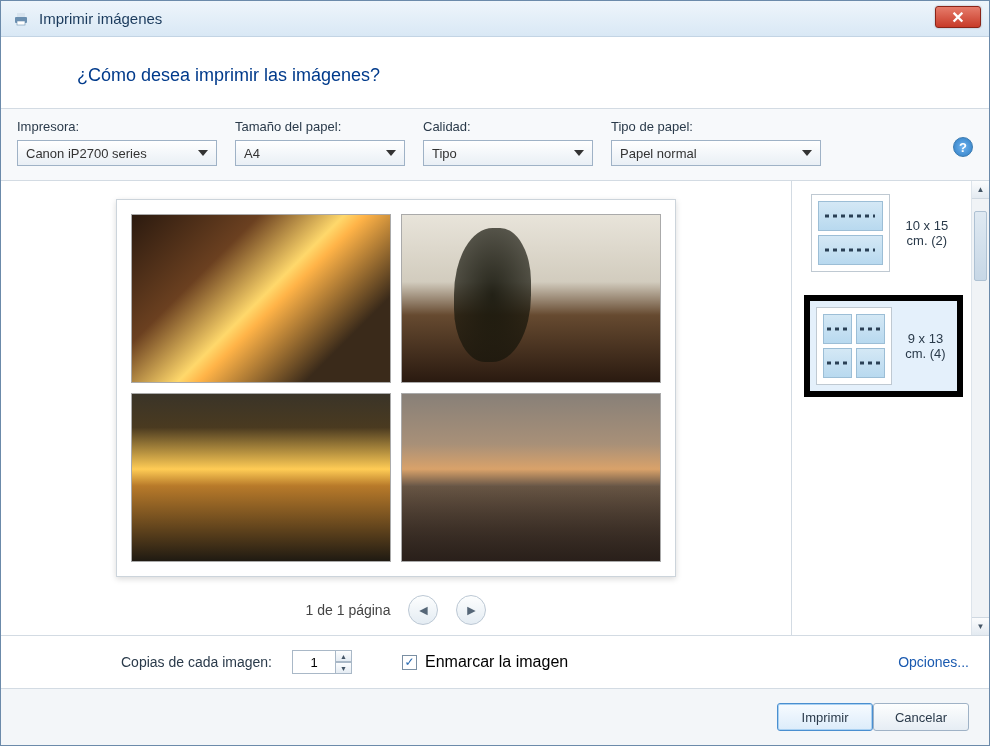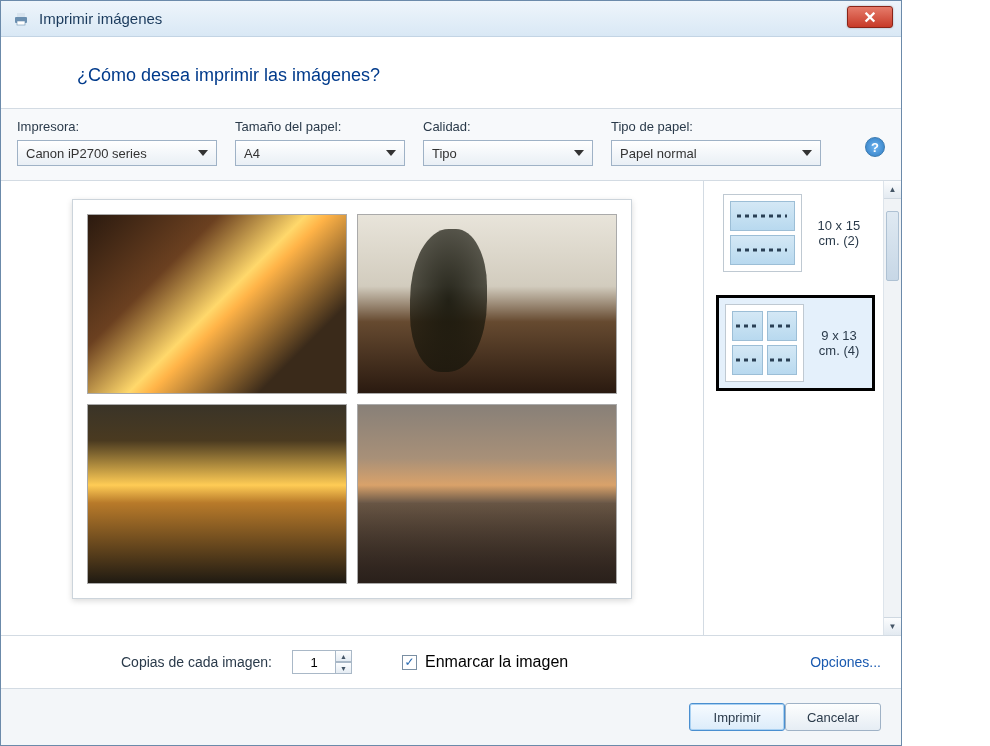--- a/index.html
+++ b/index.html
@@ -1,18 +1,18 @@
 <!DOCTYPE html>
 <html><head>
 <meta charset="utf-8">
 <style>
 * { box-sizing: border-box; margin: 0; padding: 0; font-family: "Segoe UI", Tahoma, sans-serif; }
 body { background: #fff; width: 990px; height: 746px; overflow: hidden; }
 
-.window { width: 902px; height: 746px; border: 1px solid #6b8aaa; background: #fff; display: flex; flex-direction: column; }
+.window { width: 990px; height: 746px; border: 1px solid #6b8aaa; background: #fff; display: flex; flex-direction: column; }
 
 .titlebar { height: 36px; background: linear-gradient(#eef5fb, #d9e8f5); border-bottom: 1px solid #c3d4e4; display: flex; align-items: center; position: relative; }
 .titlebar .window-icon { margin-left: 12px; width: 16px; height: 16px; }
 .titlebar .title { margin-left: 10px; color: #1a3a5c; font-size: 15px; }
 .close-btn { position: absolute; right: 8px; top: 5px; width: 46px; height: 22px; background: linear-gradient(#e67c6b, #c73a28); border: 1px solid #8a2418; border-radius: 3px; display: flex; align-items: center; justify-content: center; color: #fff; font-weight: bold; box-shadow: 0 0 2px rgba(0,0,0,.3); }
 
 .question-area { padding: 28px 32px 22px; margin-left: 44px; }
 .question { color: #003a8b; font-size: 18px; }
 
 .options-bar { border-top: 1px solid #d3dbe3; border-bottom: 1px solid #d3dbe3; background: #f7f9fb; padding: 10px 16px 14px; display: flex; gap: 18px; align-items: flex-start; position: relative; }
@@ -41,21 +41,21 @@
 .nav-btn { width: 30px; height: 30px; border-radius: 50%; border: 1px solid #bcc8d4; background: linear-gradient(#fdfefe, #e4ecf3); display: flex; align-items: center; justify-content: center; color: #567; }
 
 .layouts-pane { width: 198px; border-left: 1px solid #d3dbe3; background: #fff; position: relative; overflow: hidden; }
 .layouts-scroll { position: absolute; right: 0; top: 0; bottom: 0; width: 18px; background: #f0f3f6; border-left: 1px solid #dde4eb; }
 .scroll-arrow { height: 18px; background: linear-gradient(#fbfcfd, #e3eaf1); border-bottom: 1px solid #cfd8e1; display: flex; align-items: center; justify-content: center; }
 .scroll-arrow.down { position: absolute; bottom: 0; left: 0; right: 0; border-top: 1px solid #cfd8e1; border-bottom: none; }
 .scroll-thumb { position: absolute; left: 2px; right: 2px; top: 30px; height: 70px; background: linear-gradient(#dfe9f2, #c7d7e6); border: 1px solid #aec1d3; border-radius: 2px; }
 
 .layout-items { padding: 6px 8px 6px 12px; margin-right: 18px; display: flex; flex-direction: column; gap: 16px; }
 .layout-item { display: flex; flex-direction: row; align-items: center; gap: 8px; padding: 6px; border: 1px solid transparent; }
-.layout-item.selected { background: #e4f0fb; border: 3px solid #000000; }
+.layout-item.selected { background: #e4f0fb; border: 6px solid #000000; }
 .layout-thumb { width: 110px; height: 78px; background: #fff; border: 1px solid #bfc9d2; padding: 6px; display: grid; gap: 4px; }
 .layout-thumb.two { grid-template-rows: 1fr 1fr; }
 .layout-thumb.four { grid-template-columns: 1fr 1fr; grid-template-rows: 1fr 1fr; }
 .mini { background: linear-gradient(#d4e8f5, #b8d9ef); border: 1px solid #9cbed6; position: relative; }
 .mini::after { content: ""; position: absolute; left: 10%; right: 10%; top: 50%; height: 3px; background: repeating-linear-gradient(90deg, #2a4055 0 4px, transparent 4px 8px); transform: translateY(-50%); }
 .layout-label { font-size: 13px; color: #2a3a4a; text-align: center; }
 
 .footer-row { padding: 14px 20px; display: flex; align-items: center; gap: 20px; border-bottom: 1px solid #d3dbe3; }
 .copies-label { color: #2a3a4a; font-size: 14px; margin-left: 100px; }
 .spinner { display: flex; align-items: center; }
@@ -122,20 +122,29 @@
   </div>
 
   <div class="main">
     <div class="preview-area">
       <div class="page-preview">
         <div class="photo p1"></div>
         <div class="photo p2"></div>
         <div class="photo p3"></div>
         <div class="photo p4"></div>
       </div>
+      <div class="pager">
+        <span>1 de 1 página</span>
+        <div class="nav-btn">
+          <span>◄</span>
+        </div>
+        <div class="nav-btn">
+          <span>►</span>
+        </div>
+      </div>
     </div>
 
     <div class="layouts-pane">
       <div class="layout-items">
         <div class="layout-item">
           <div class="layout-thumb two">
             <div class="mini"></div>
             <div class="mini"></div>
           </div>
           <span class="layout-label">10 x 15 cm. (2)</span>

